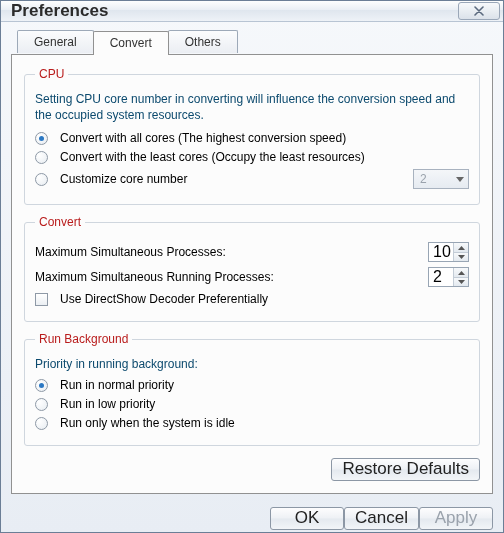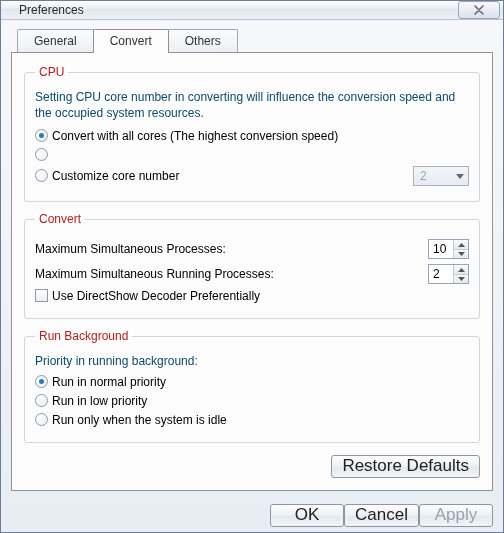--- a/index.html
+++ b/index.html
@@ -22,25 +22,24 @@
   }
   .titlebar {
     height: 30px;
     background: linear-gradient(to bottom, #fdfefe 0%, #e9eef4 45%, #dfe6ee 46%, #eef2f7 100%);
     border-bottom: 1px solid #b8c4d3;
     display: flex;
     align-items: center;
     padding: 0 3px 0 10px;
   }
   .titlebar .title {
-    font-weight: normal;
+    font-weight: bold;
     color: #2b2b2b;
     flex: 1;
-    font-size: 12px;
-    margin-left: 8px;
+    font-size: 17px;
   }
   .close-btn {
     width: 42px;
     height: 18px;
     border: 1px solid #9aa7b8;
     border-radius: 3px;
     background: linear-gradient(to bottom, #f7f9fb, #dbe2ea);
     display: flex;
     align-items: center;
     justify-content: center;
@@ -48,21 +47,21 @@
   }
   .close-btn svg { width: 12px; height: 10px; }
   .client {
     flex: 1;
     padding: 8px 10px 10px 10px;
     display: flex;
     flex-direction: column;
   }
   .tabs-row {
     display: flex;
-    align-items: center;
+    align-items: flex-start;
     height: 24px;
     position: relative;
     z-index: 2;
     padding-left: 6px;
   }
   .tab {
     padding: 4px 16px 4px 16px;
     border: 1px solid #9da9b8;
     border-bottom: none;
     background: linear-gradient(to bottom, #fbfcfd, #ebeef3);
@@ -103,22 +102,22 @@
     color: #b91c1c;
     font-size: 12px;
   }
   .desc {
     color: #0c4a6e;
     margin: 2px 0 8px 0;
     line-height: 1.35;
   }
   .radio-row, .check-row {
     display: flex;
-    align-items: flex-start;
-    gap: 4px;
+    align-items: flex-end;
+    gap: 12px;
     margin: 5px 0;
   }
   .radio {
     width: 13px; height: 13px;
     border: 1px solid #8e99a6;
     border-radius: 50%;
     background: radial-gradient(circle at 30% 30%, #fff, #e7ecf1);
     display: flex; align-items: center; justify-content: center;
     flex: none;
   }
@@ -145,21 +144,21 @@
     align-items: stretch;
     border: 1px solid #98a5b4;
     height: 20px;
     background: #fff;
   }
   .num-input .val {
     width: 24px;
     padding: 0 4px;
     display: flex;
     align-items: center;
-    font-size: 12px;
+    font-size: 16px;
   }
   .num-input .spinners {
     display: flex;
     flex-direction: column;
     border-left: 1px solid #c3ccd6;
     width: 15px;
   }
   .num-input .spin {
     flex:1;
     background: linear-gradient(to bottom, #f7f9fb, #e3e9ef);
@@ -232,20 +231,21 @@
 
       <fieldset class="group">
         <legend>CPU</legend>
         <div class="desc">Setting CPU core number in converting will influence the conversion speed and the occupied system resources.</div>
         <div class="radio-row">
           <span class="radio checked"></span>
           <span>Convert with all cores (The highest conversion speed)</span>
         </div>
         <div class="radio-row">
           <span class="radio"></span>
+          <span>Convert with the least cores (Occupy the least resources)</span>
         </div>
         <div class="row-flex">
           <div class="radio-row label" style="margin:0;">
             <span class="radio"></span>
             <span>Customize core number</span>
           </div>
           <div class="combo disabled">
             <span class="val">2</span>
             <span class="arrow">
               <svg viewBox="0 0 8 5">

